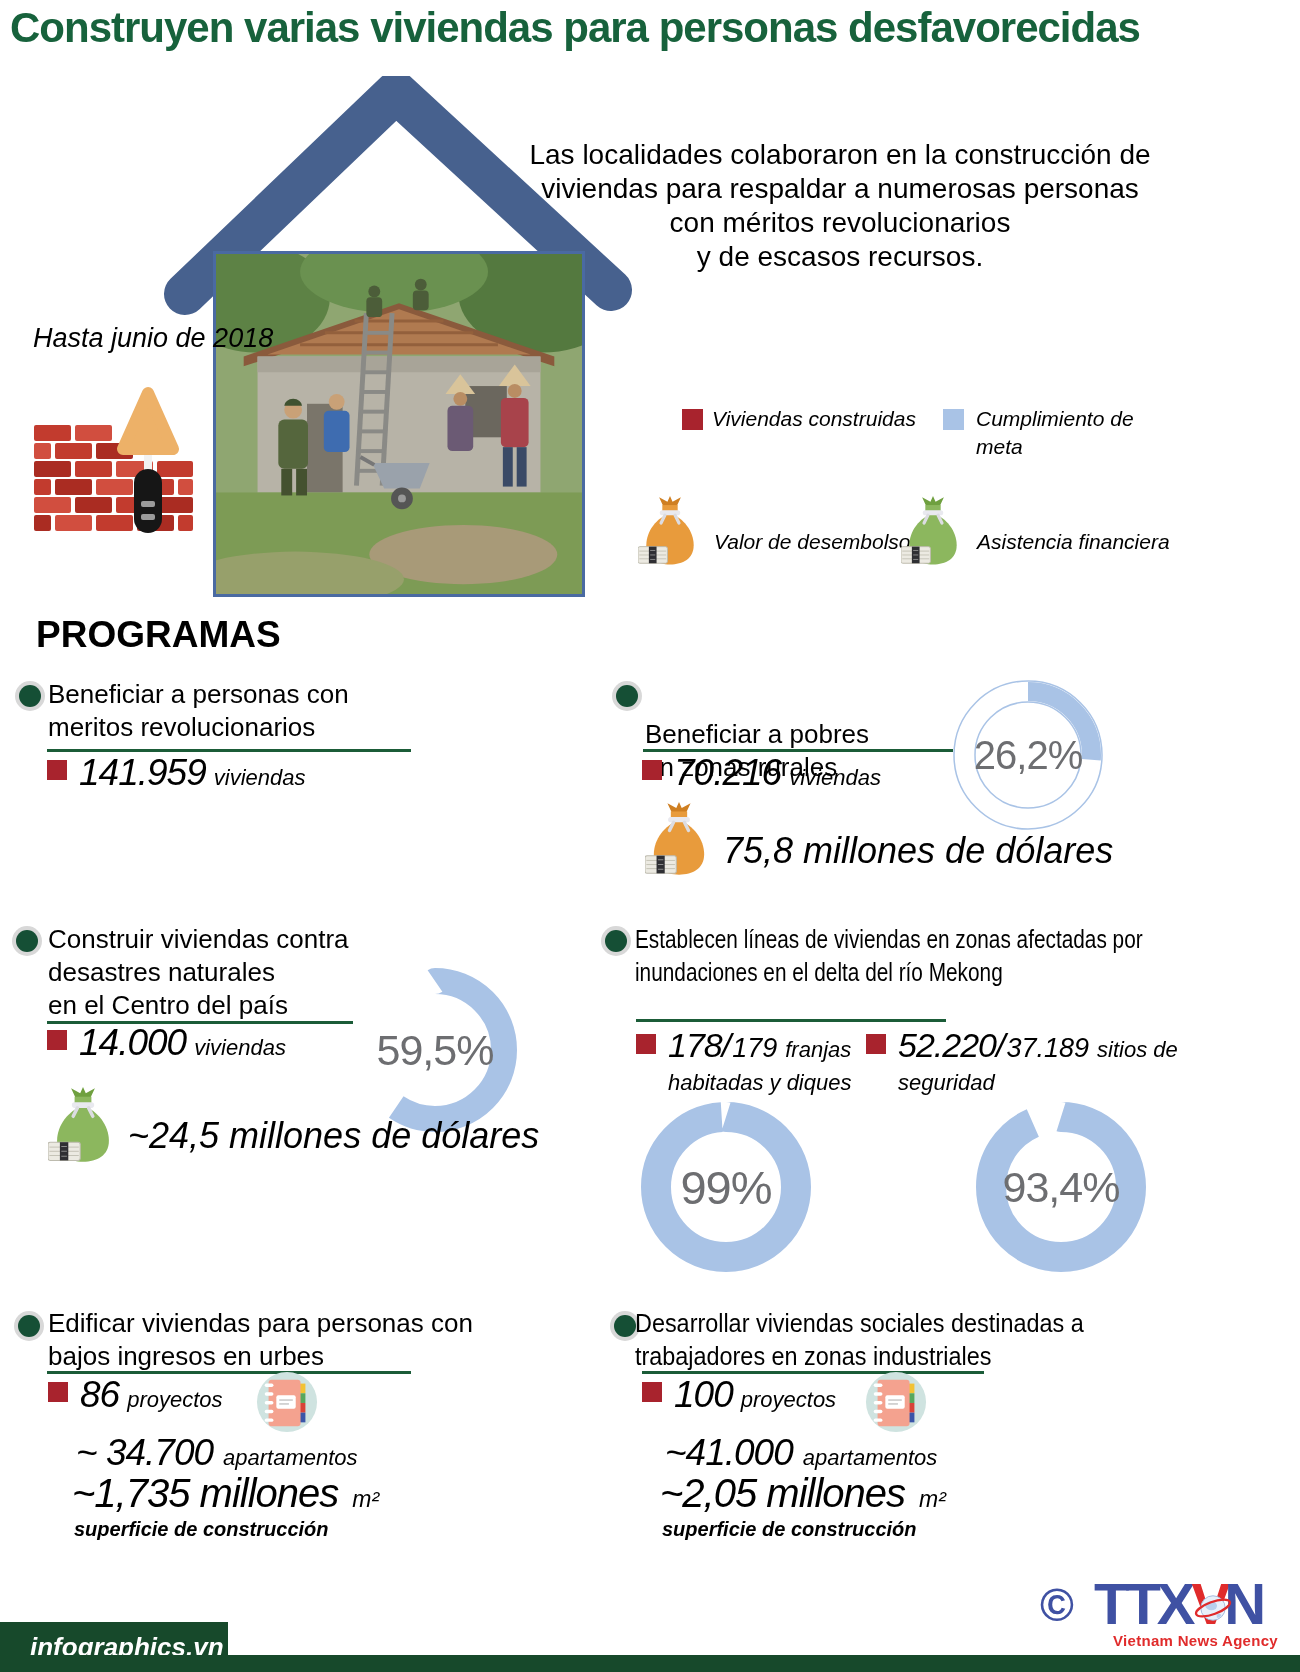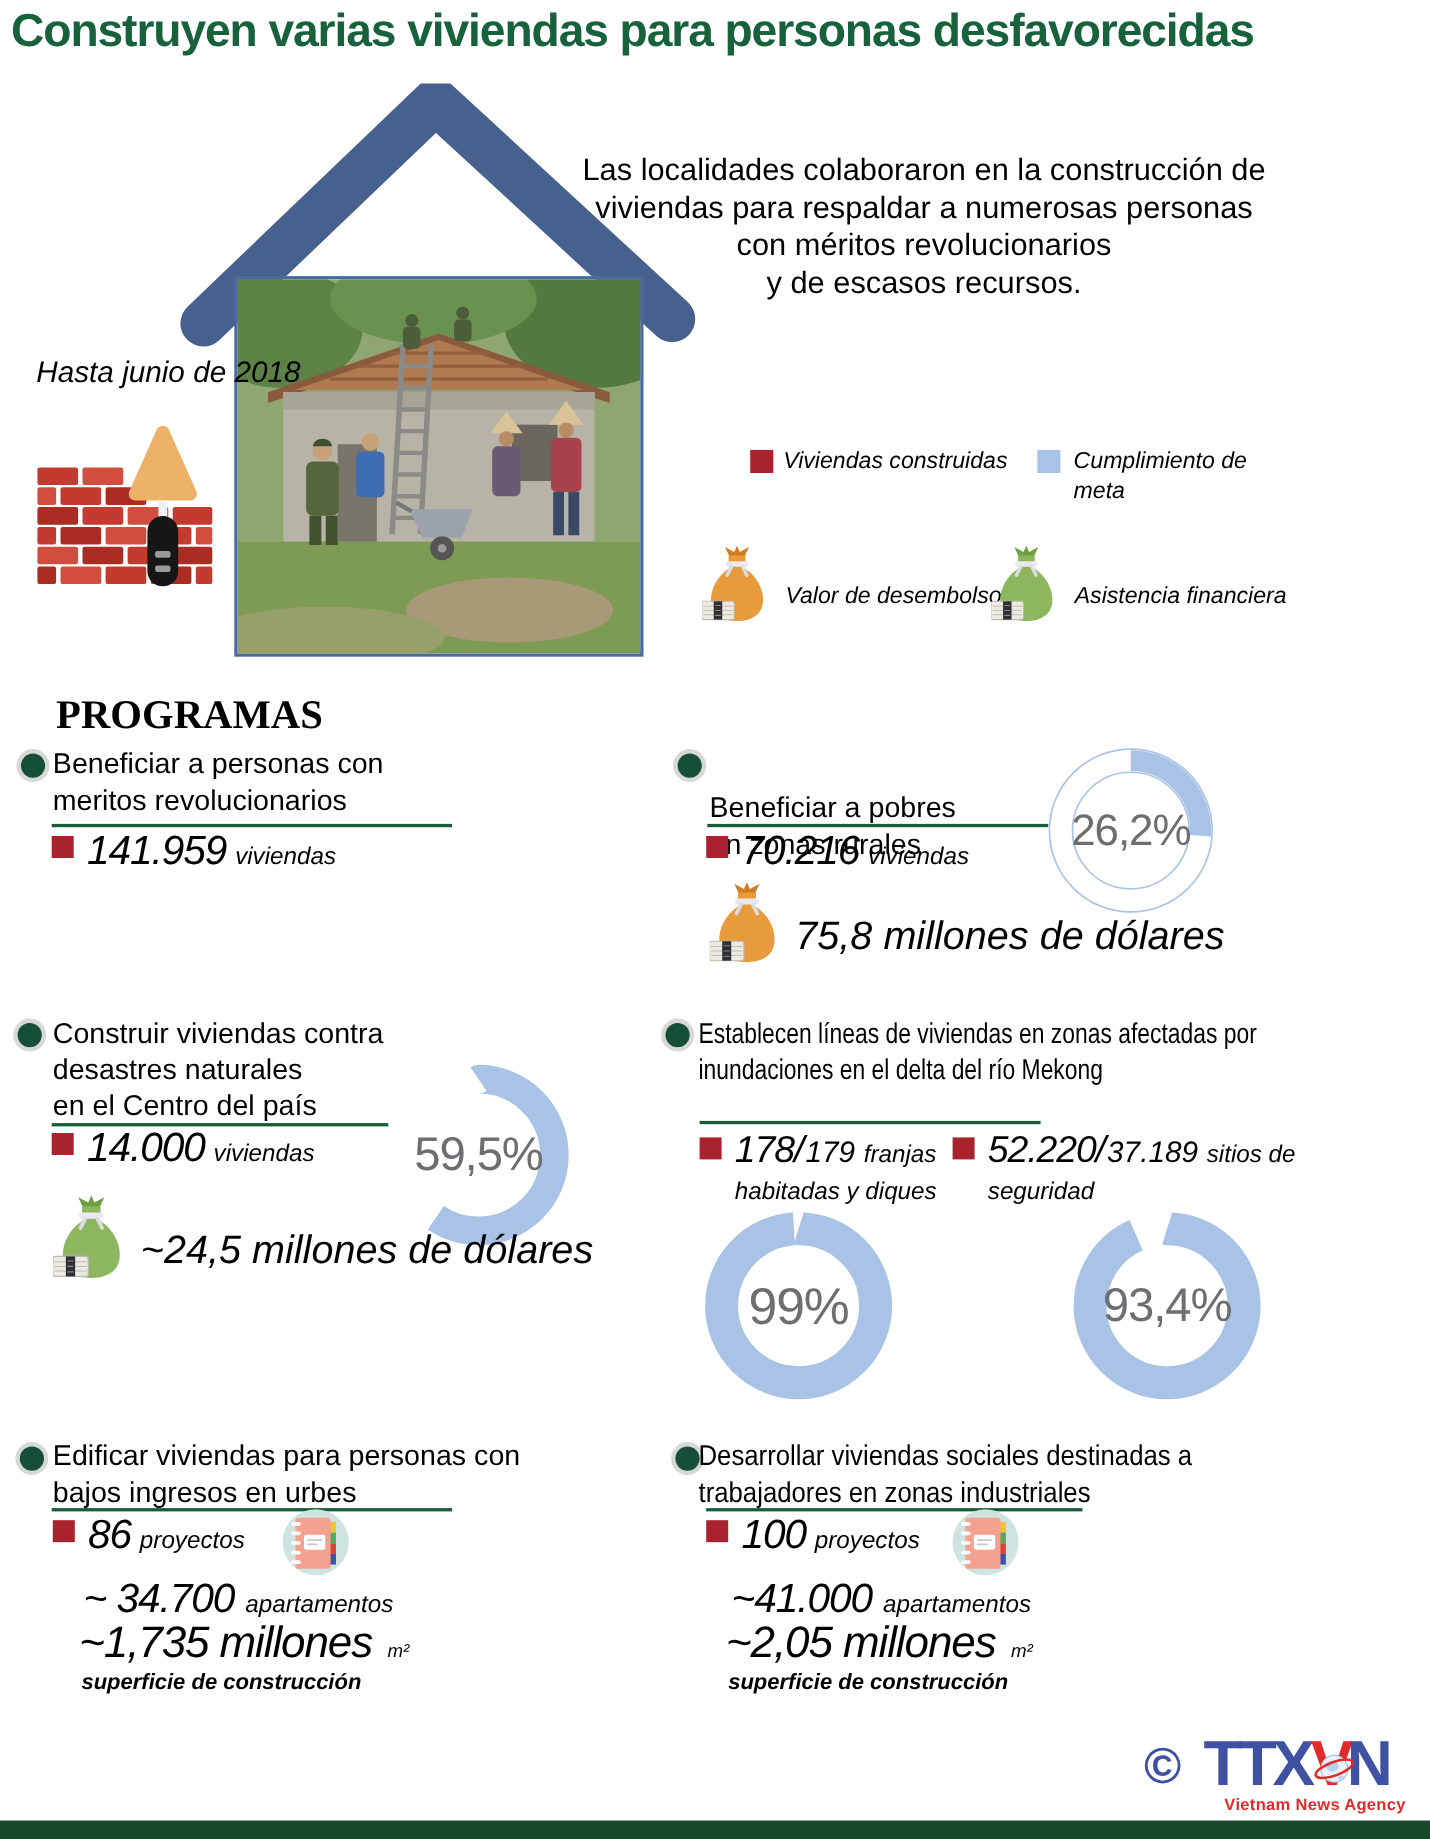--- a/index.html
+++ b/index.html
@@ -31,21 +31,21 @@
   .sq--red{background:var(--accent-red);} .sq--blue{background:var(--chart-blue);}
   .lg-sq1{left:682px;top:409px;} .lg-sq2{left:943px;top:409px;}
   .lglabel{position:absolute;font-style:italic;font-size:21px;line-height:28px;}
   .lg-t1{left:712px;top:405px;} .lg-t2{left:976px;top:405px;width:160px;}
   .lg-t3{left:714px;top:528px;} .lg-t4{left:977px;top:528px;}
   .bagicon{position:absolute;}
   .lg-bag1{left:638px;top:494px;width:64px;height:72px;}
   .lg-bag2{left:901px;top:494px;width:64px;height:72px;}
   .bag--orange{--bag-main:var(--bag-orange);--bag-dark:var(--bag-orange-dark);}
   .bag--green{--bag-main:var(--bag-green);--bag-dark:var(--bag-green-dark);}
-  .section{position:absolute;left:36px;top:614px;margin:15px;font-size:37px;font-weight:700;font-family:Liberation Serif, serif;}
+  .section{position:absolute;left:36px;top:614px;margin:0;font-size:37px;font-weight:700;}
   .bullet{position:absolute;width:30px;height:30px;border-radius:50%;background:#d8d8d8;
           display:flex;align-items:center;justify-content:center;}
   .bullet::after{content:"";width:22px;height:22px;border-radius:50%;background:var(--bullet-green);}
   .ptitle{position:absolute;font-size:26px;line-height:33px;}
   .ptitle div{white-space:nowrap;}
   .underline{position:absolute;height:3px;background:var(--underline-green);}
   .b1{left:15px;top:681px;} .t1{left:48px;top:678px;} .u1{left:47px;top:749px;width:364px;}
   .b2{left:612px;top:681px;} .t2{left:645px;top:718px;} .u2{left:643px;top:749px;width:310px;}
   .b3{left:12px;top:926px;} .t3{left:48px;top:923px;} .u3{left:47px;top:1021px;width:306px;}
   .b4{left:601px;top:926px;} .t4{left:635px;top:923px;transform:scaleX(.8);transform-origin:left top;}
@@ -78,21 +78,21 @@
   .d-93{left:975px;top:1101px;} .d-93 .donut-label{font-size:43px;}
   .nbicon{position:absolute;}
   .nb1{left:256px;top:1371px;width:62px;height:62px;}
   .nb2{left:865px;top:1371px;width:62px;height:62px;}
   .apt{position:absolute;display:flex;align-items:baseline;font-style:italic;}
   .apt .val{font-size:37px;letter-spacing:-1px;white-space:nowrap;}
   .apt .unit{font-size:22px;margin-left:10px;white-space:nowrap;}
   .apt5{left:76px;top:1432px;} .apt6{left:665px;top:1432px;justify-content:center;}
   .area{position:absolute;display:flex;align-items:baseline;font-style:italic;}
   .area .val{font-size:40px;letter-spacing:-1px;white-space:nowrap;}
-  .area .unit{font-size:17px;margin-left:14px;white-space:nowrap;}
+  .area .unit{font-size:23px;margin-left:14px;white-space:nowrap;}
   .area5{left:72px;top:1471px;} .area6{left:660px;top:1471px;}
   .caption{position:absolute;font-size:20px;font-weight:700;font-style:italic;white-space:nowrap;}
   .cap5{left:74px;top:1518px;} .cap6{left:662px;top:1518px;}
   .copyright{position:absolute;left:1040px;top:1582px;font-size:46px;font-weight:700;
              color:var(--logo-blue);line-height:46px;}
   .logo{position:absolute;left:1094px;top:1576px;width:184px;}
   .logo-letters{font-size:58px;line-height:56px;font-weight:700;letter-spacing:-4px;
                 color:var(--logo-blue);white-space:nowrap;}
   .lv{color:var(--logo-red);} .ln{margin-left:-2px;}
   .globe{position:absolute;left:100px;top:16px;width:38px;height:32px;}
@@ -429,15 +429,18 @@
       <span>TTX</span><span class="lv">V</span><span class="ln">N</span>
     </div>
     <svg class="globe" viewBox="0 0 40 34">
       <circle cx="20" cy="17" r="13" fill="#e8f0fa" stroke="#9fb8dc" stroke-width="1"></circle>
       <path d="M12,12 q5,-4 10,-1 q4,3 1,7 q-5,3 -9,0 q-4,-3 -2,-6 Z" fill="#b8cfec"></path>
       <path d="M24,24 q4,-2 5,1 q-2,3 -5,2 Z" fill="#b8cfec"></path>
       <ellipse cx="20" cy="17" rx="19" ry="6.5" fill="none" style="stroke:var(--logo-red)" stroke-width="2.5" transform="rotate(-20 20 17)"></ellipse>
     </svg>
     <div class="logo-sub">Vietnam News Agency</div>
   </div>
+  <div class="footer-tab">
+    <span>infographics.vn</span>
+  </div>
   <div class="footer-strip"></div>
 
 </div>
 
 </body></html>

